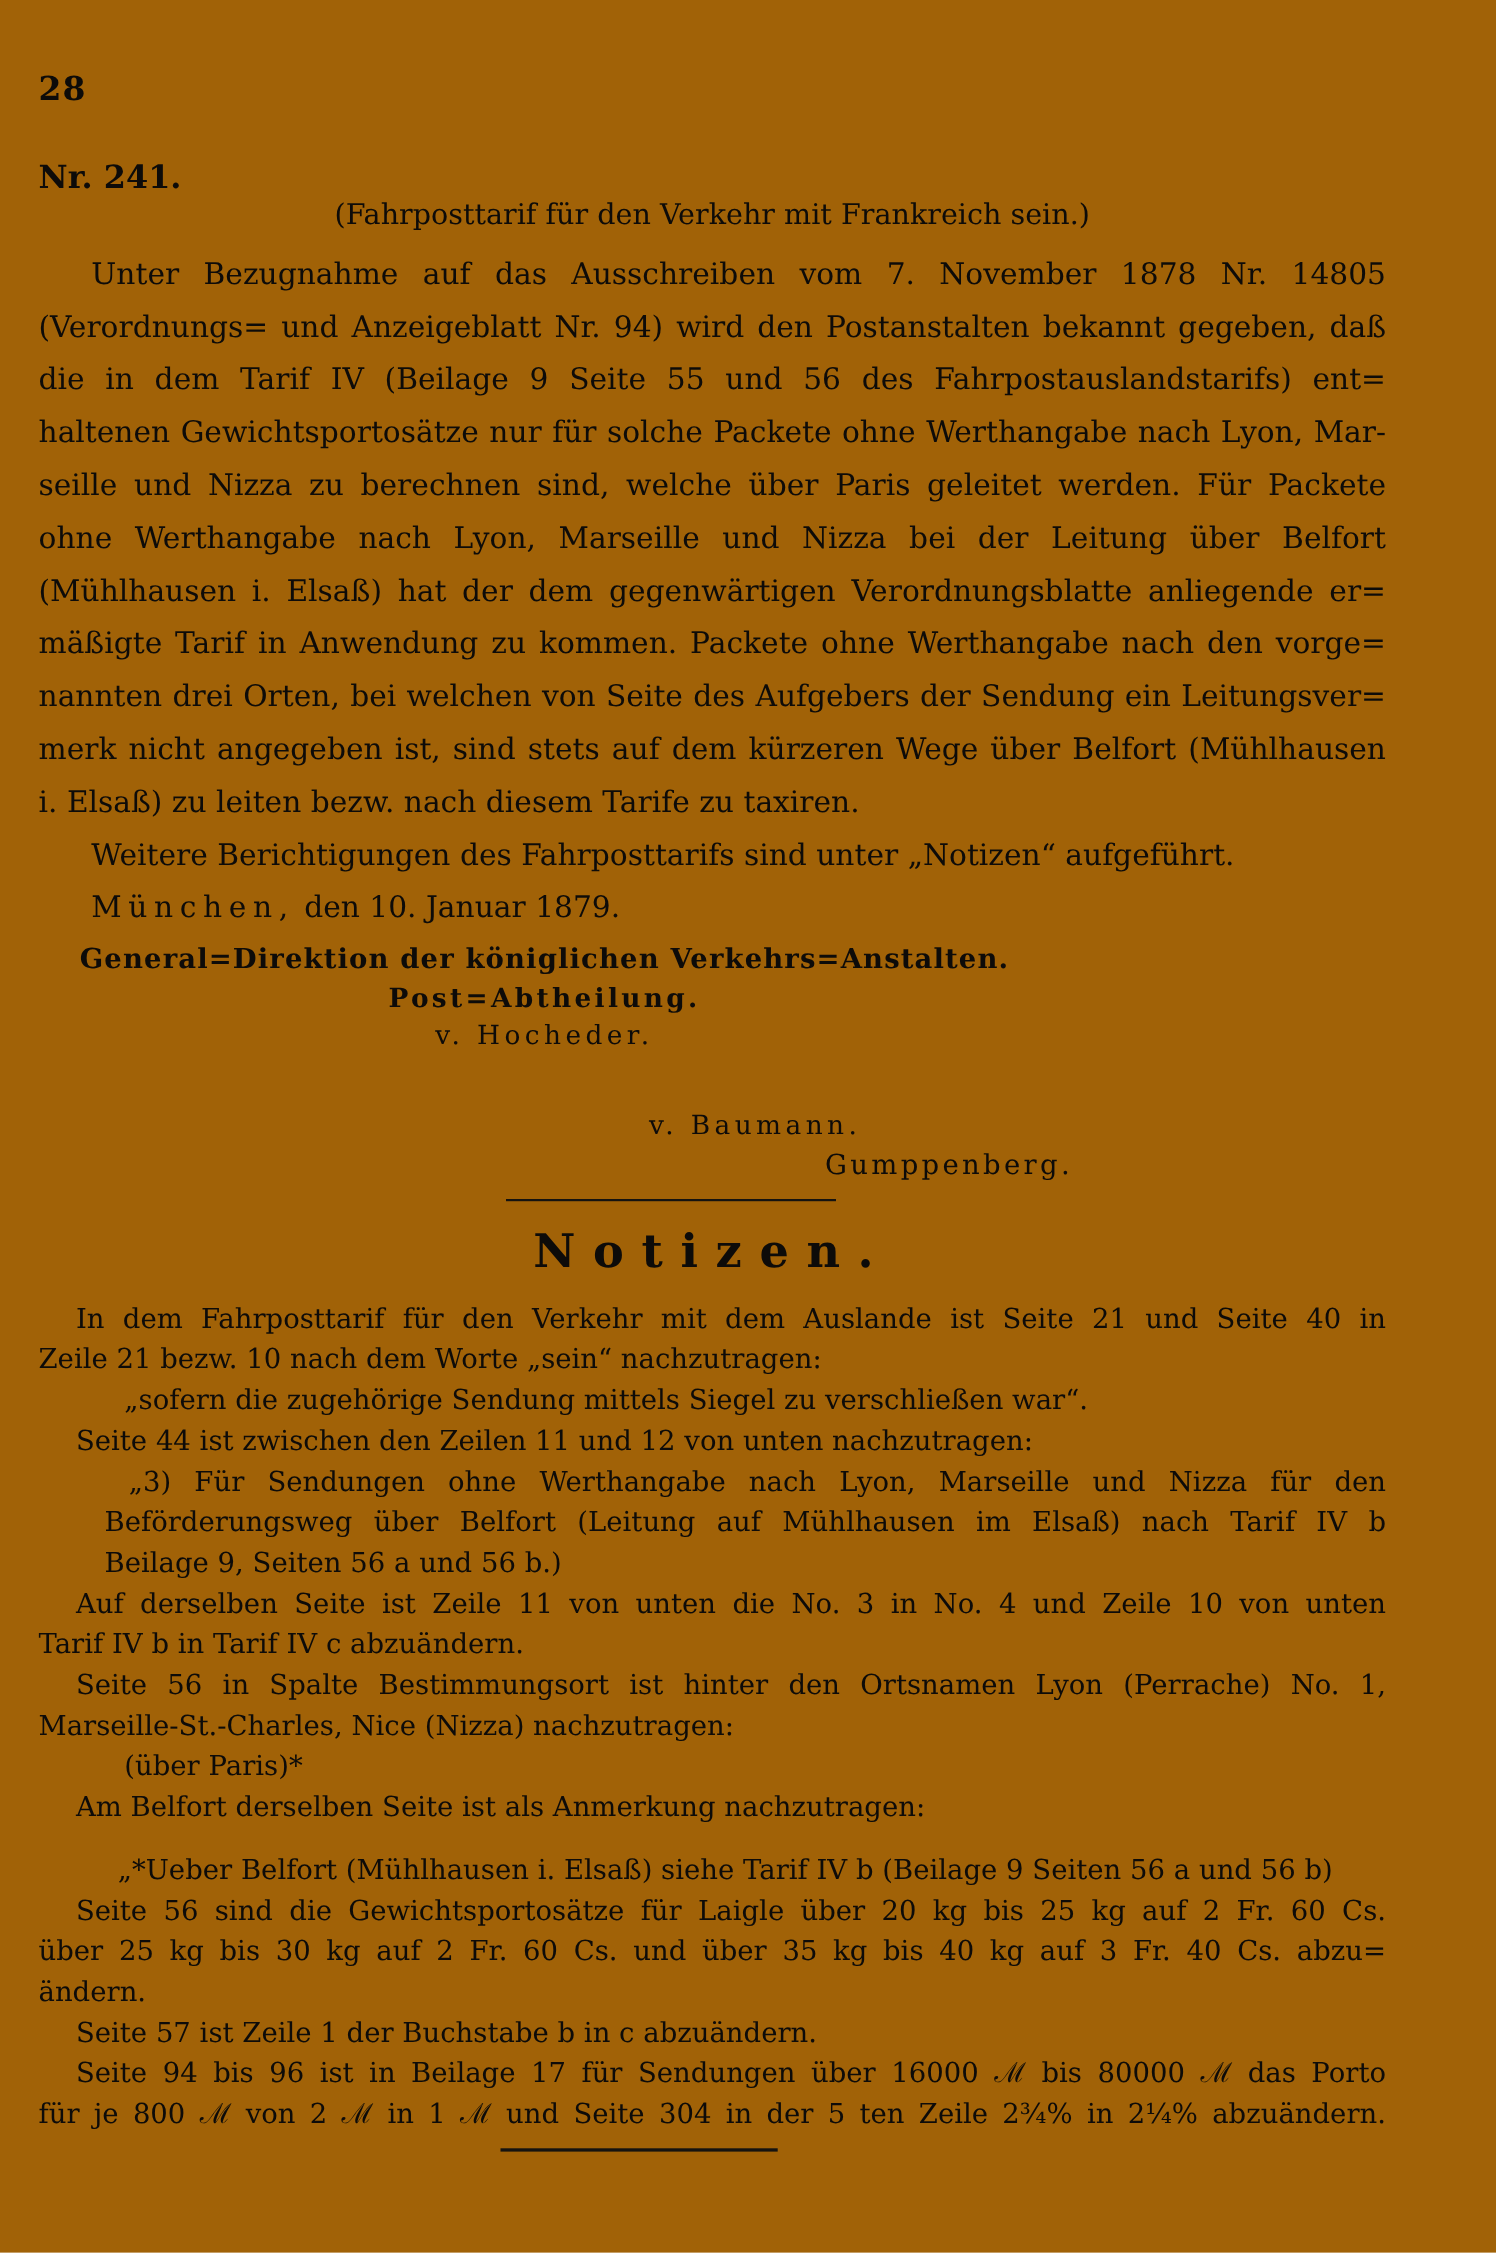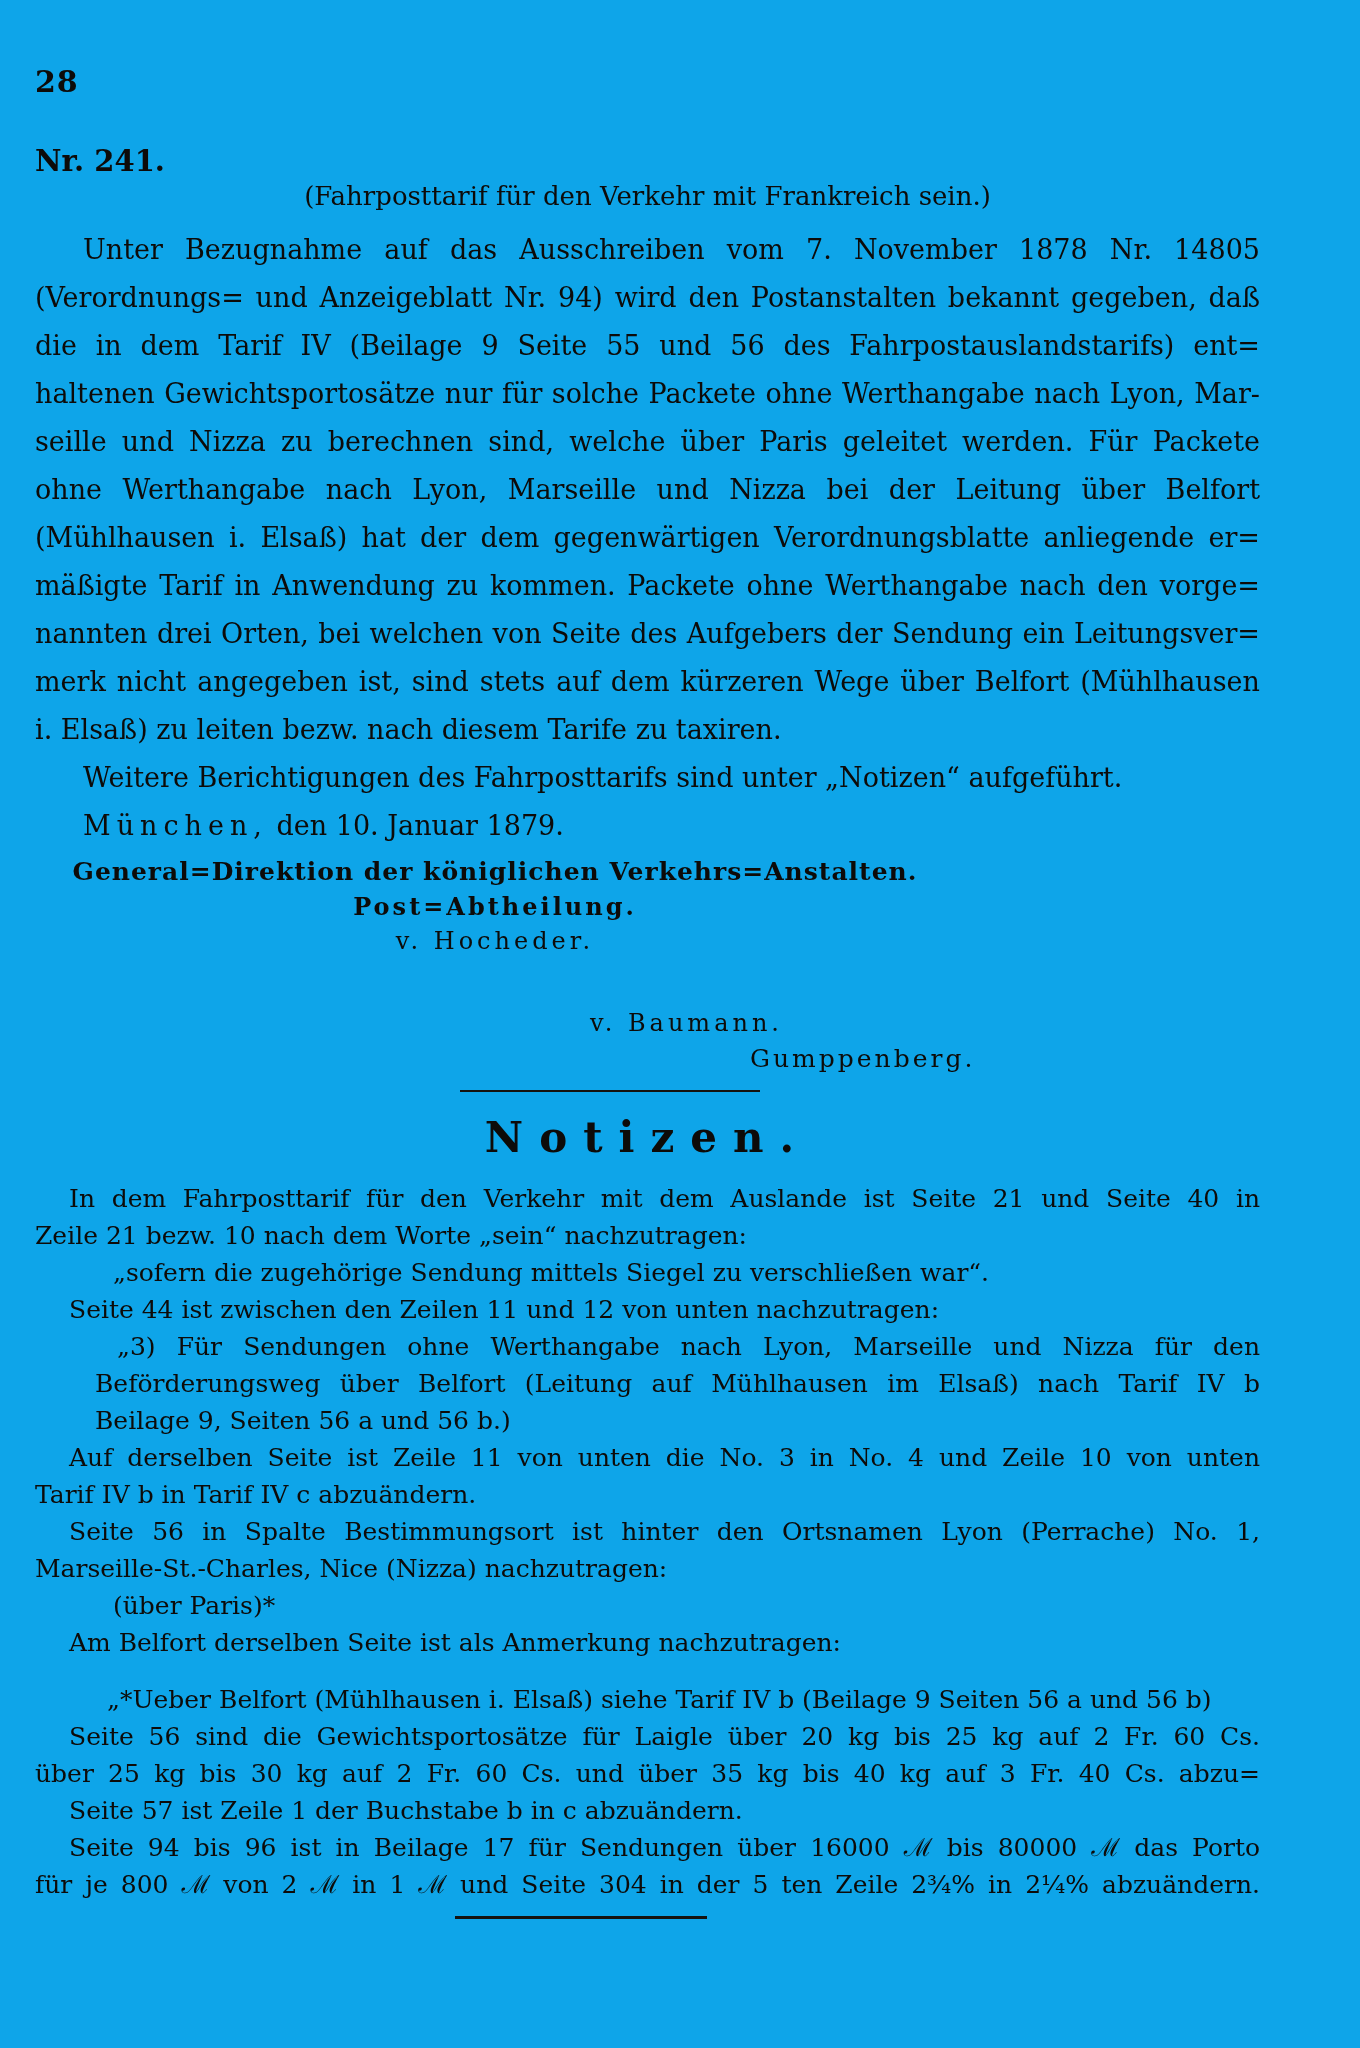--- a/index.html
+++ b/index.html
@@ -1,20 +1,20 @@
 <!DOCTYPE html>
 <html><head>
 <meta charset="utf-8">
 <style>
   html, body { margin: 0; padding: 0; background: #ffffff; }
   .page {
     position: relative;
     width: 1360px;
     height: 2048px;
-    background: #0ea5e9;
+    background: #a16207;
     color: #0d0b09;
     font-family: "DejaVu Serif", "Liberation Serif", serif;
     box-sizing: border-box;
     padding: 64px 100px 0 35px;
     overflow: hidden;
   }
   
   .pageno { font-size: 30px; font-weight: bold; line-height: 36px; letter-spacing: 1px; }
   .nr     { margin-top: 44px; font-size: 29px; font-weight: bold; line-height: 34px; }
   .subject{ margin-top: 2px; text-align: center; font-size: 26px; line-height: 32px; }
@@ -119,20 +119,21 @@
     <div class="line n-cont">Beilage 9, Seiten 56 a und 56 b.)</div>
     <div class="line j n-ind">Auf derselben Seite ist Zeile 11 von unten die No. 3 in No. 4 und Zeile 10 von unten</div>
     <div class="line">Tarif IV b in Tarif IV c abzuändern.</div>
     <div class="line j n-ind">Seite 56 in Spalte Bestimmungsort ist hinter den Ortsnamen Lyon (Perrache) No. 1,</div>
     <div class="line">Marseille-St.-Charles, Nice (Nizza) nachzutragen:</div>
     <div class="line n-quote">(über Paris)*</div>
     <div class="line n-ind">Am Belfort derselben Seite ist als Anmerkung nachzutragen:</div>
     <div class="line n-foot">„*Ueber Belfort (Mühlhausen i. Elsaß) siehe Tarif IV b (Beilage 9 Seiten 56 a und 56 b)</div>
     <div class="line j n-ind">Seite 56 sind die Gewichtsportosätze für Laigle über 20 kg bis 25 kg auf 2 Fr. 60 Cs.</div>
     <div class="line j">über 25 kg bis 30 kg auf 2 Fr. 60 Cs. und über 35 kg bis 40 kg auf 3 Fr. 40 Cs. abzu=</div>
+    <div class="line">ändern.</div>
     <div class="line n-ind">Seite 57 ist Zeile 1 der Buchstabe b in c abzuändern.</div>
     <div class="line j n-ind">Seite 94 bis 96 ist in Beilage 17 für Sendungen über 16000 ℳ bis 80000 ℳ das Porto</div>
     <div class="line j">für je 800 ℳ von 2 ℳ in 1 ℳ und Seite 304 in der 5 ten Zeile 2¾% in 2¼% abzuändern.</div>
   </div>
 
   <div class="bottomrule"></div>
 
 </div>
 
 </body></html>

